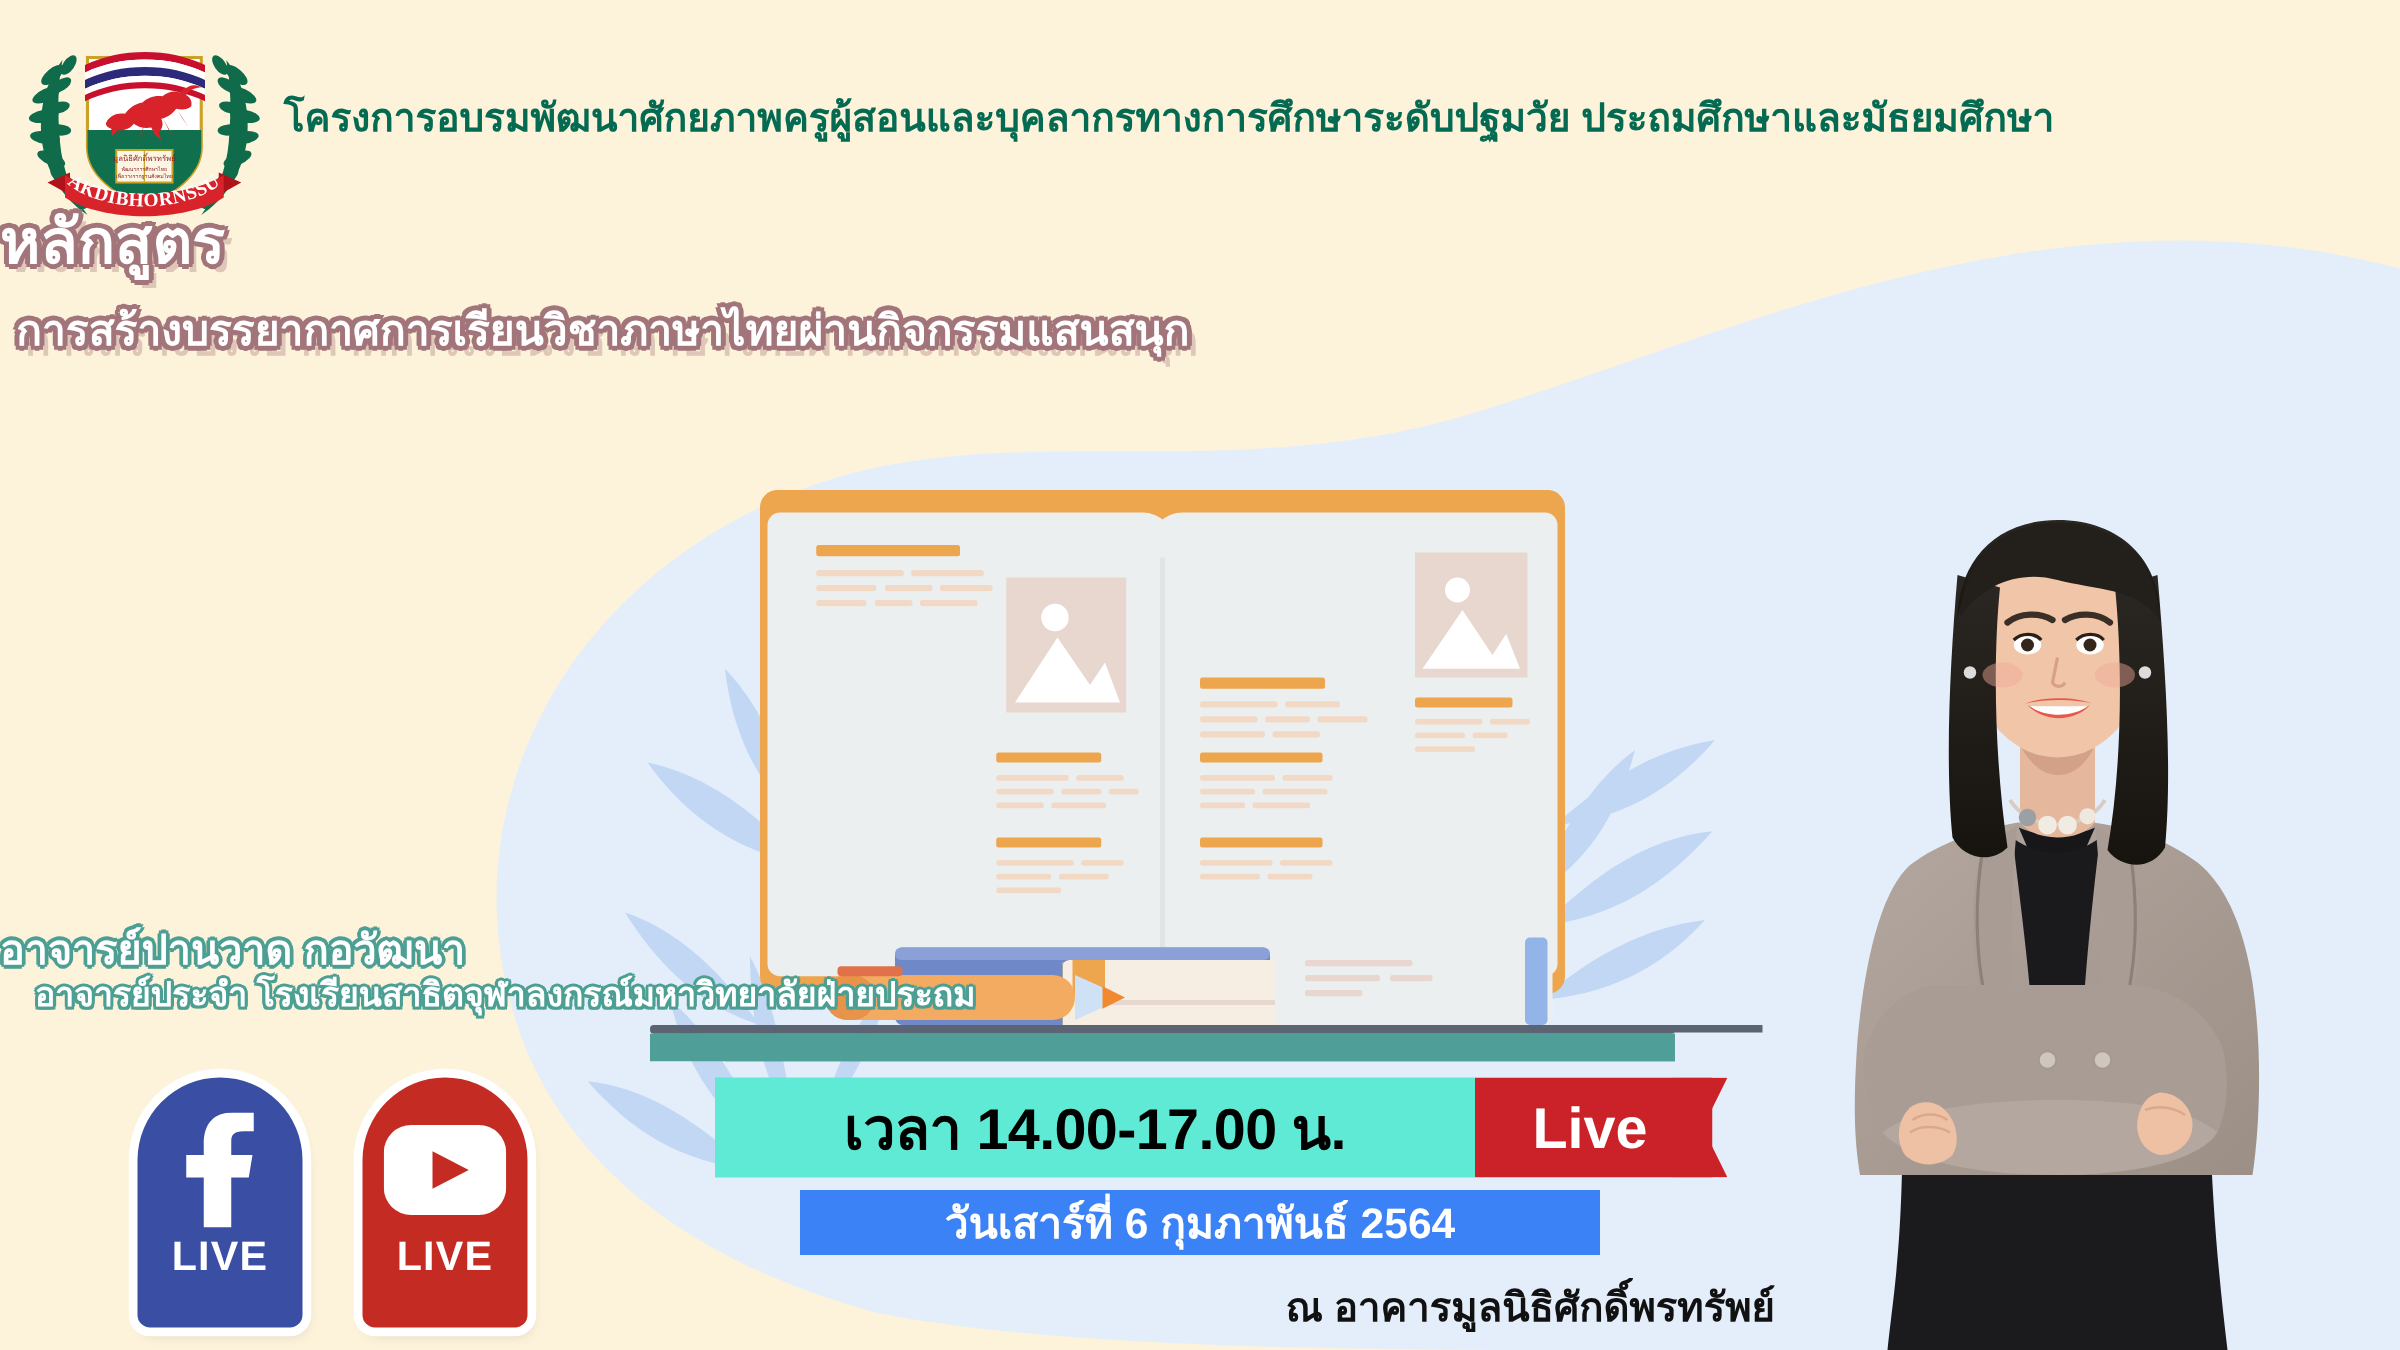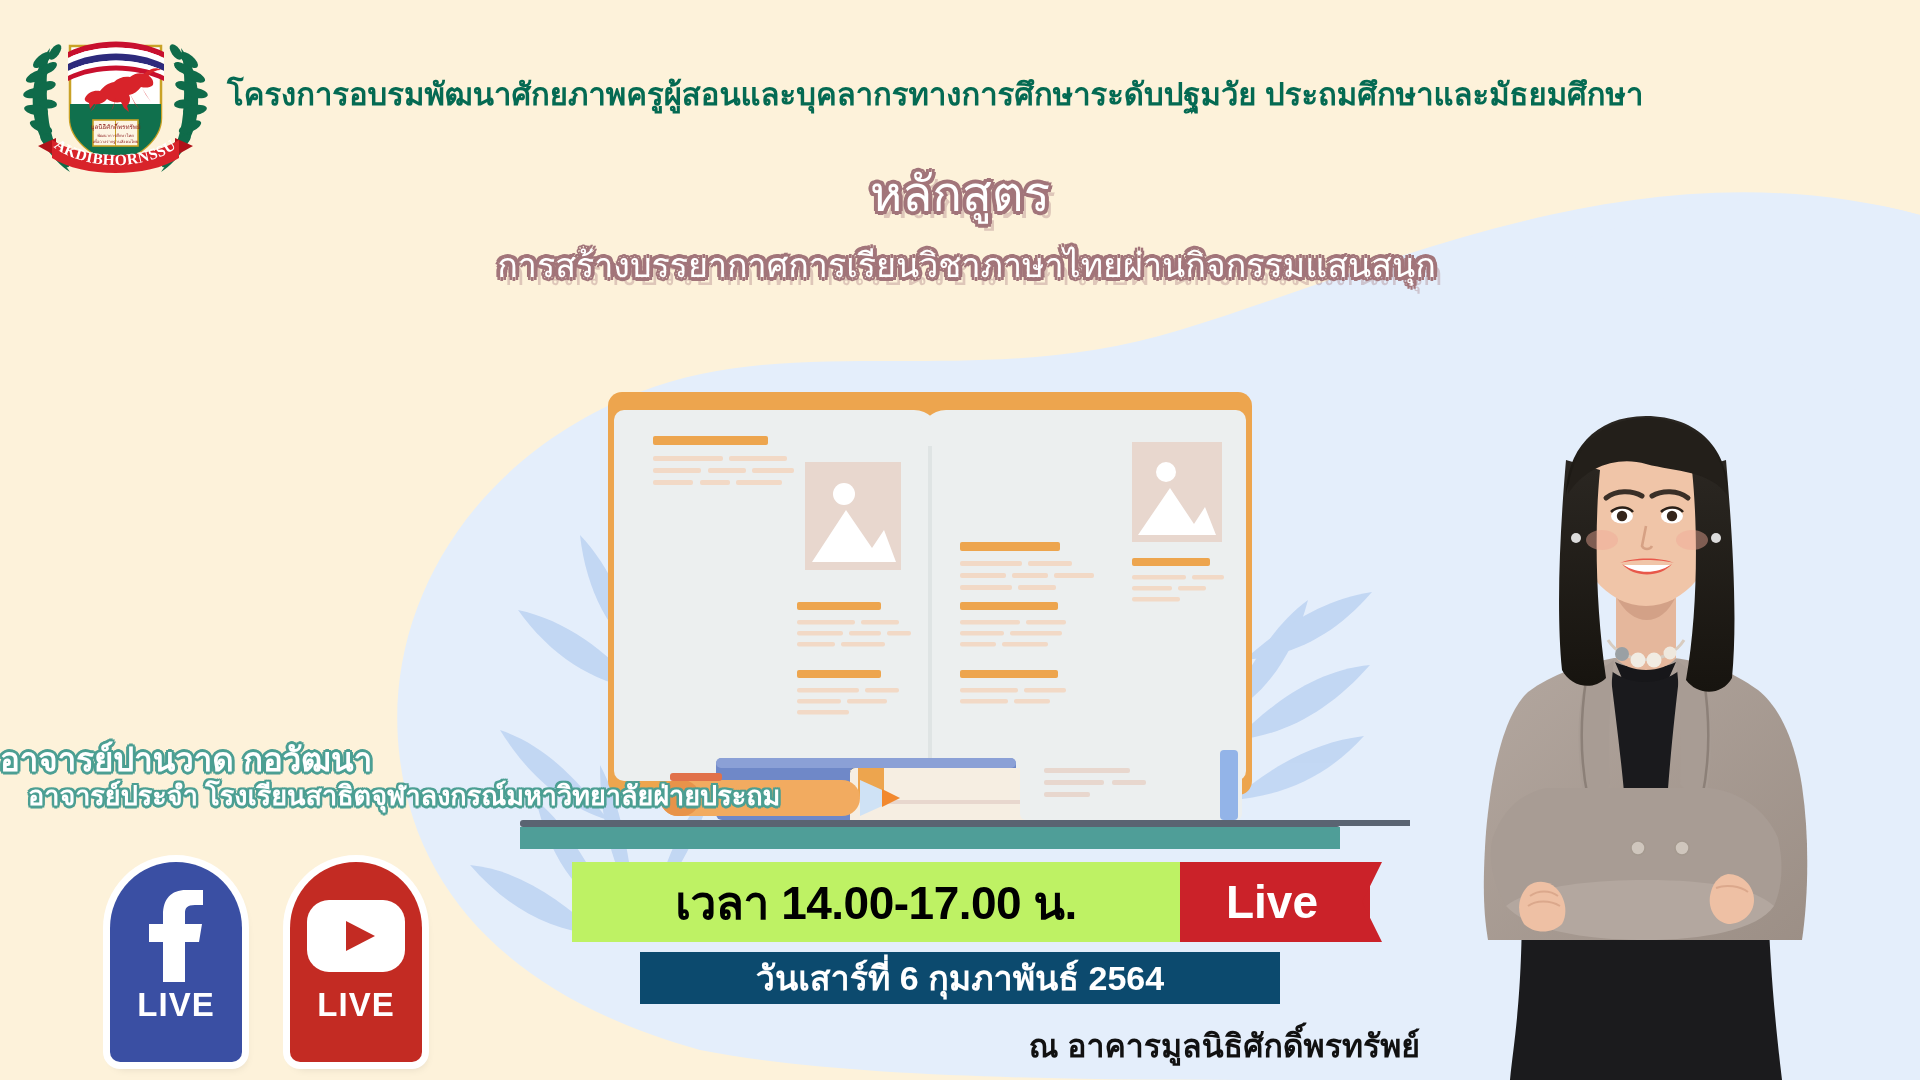--- a/index.html
+++ b/index.html
@@ -22,22 +22,22 @@
 
   
   .header-title {
     position:absolute; left:227px; top:78px; width:1430px; z-index:21;
     font-size:31px; font-weight:bold; color:#046a52;
     letter-spacing:0px; white-space:nowrap; line-height:1.1;
   }
 
   
   .kursus, .course-title {
-    position:absolute; z-index:22; text-align:center; width:100%;
-    font-weight:normal; color:#ffffff;
+    position:absolute; z-index:22; text-align:left; width:100%;
+    font-weight:bold; color:#ffffff;
     -webkit-text-stroke:0px;
   }
   .kursus {
     top:170px; font-size:49px; line-height:1;
     text-shadow:
       -3px -3px 0 #a2757a, 3px -3px 0 #a2757a, -3px 3px 0 #a2757a, 3px 3px 0 #a2757a,
       -4px 0 0 #a2757a, 4px 0 0 #a2757a, 0 -4px 0 #a2757a, 0 4px 0 #a2757a,
       6px 7px 0 rgba(162,117,122,.35);
   }
   .course-title {
@@ -67,21 +67,21 @@
     font-size:27px; font-weight:bold; color:#ffffff; line-height:1.18; margin-top:2px;
     text-shadow:
       -2px -2px 0 #4c9f93, 2px -2px 0 #4c9f93, -2px 2px 0 #4c9f93, 2px 2px 0 #4c9f93,
       -2.5px 0 0 #4c9f93, 2.5px 0 0 #4c9f93, 0 -2.5px 0 #4c9f93, 0 2.5px 0 #4c9f93;
     margin-left: 28px;
   }
 
   
   .time-bar {
     position:absolute; left:572px; top:862px; width:608px; height:80px;
-    background:#bef264; z-index:30;
+    background:#5eead4; z-index:30;
     display:flex; align-items:center; justify-content:center;
   }
   .time-text {
     font-size:46px; font-weight:bold; color:#000; white-space:nowrap; letter-spacing:-.5px;
   }
 
   
   .live-ribbon {
     position:absolute; left:1180px; top:862px; width:190px; height:80px; z-index:31;
   }
@@ -94,21 +94,21 @@
     clip-path:polygon(0 0, 100% 0, 55% 50%, 100% 100%, 0 100%);
   }
   .live-ribbon .label {
     position:absolute; inset:0; display:flex; align-items:center; justify-content:center;
     color:#fff; font-size:46px; font-weight:bold; line-height:1; padding-right:6px;
   }
 
   
   .date-bar {
     position:absolute; left:640px; top:952px; width:640px; height:52px;
-    background:#0c4a6e; z-index:30;
+    background:#3b82f6; z-index:30;
     display:flex; align-items:center; justify-content:center;
   }
   .date-text { color:#fff; font-size:34px; font-weight:bold; white-space:nowrap; }
 
   
   .venue {
     position:absolute; left:0; top:1020px; width:1420px; text-align:right; z-index:30;
     font-size:32px; font-weight:bold; color:#111;
   }
 

